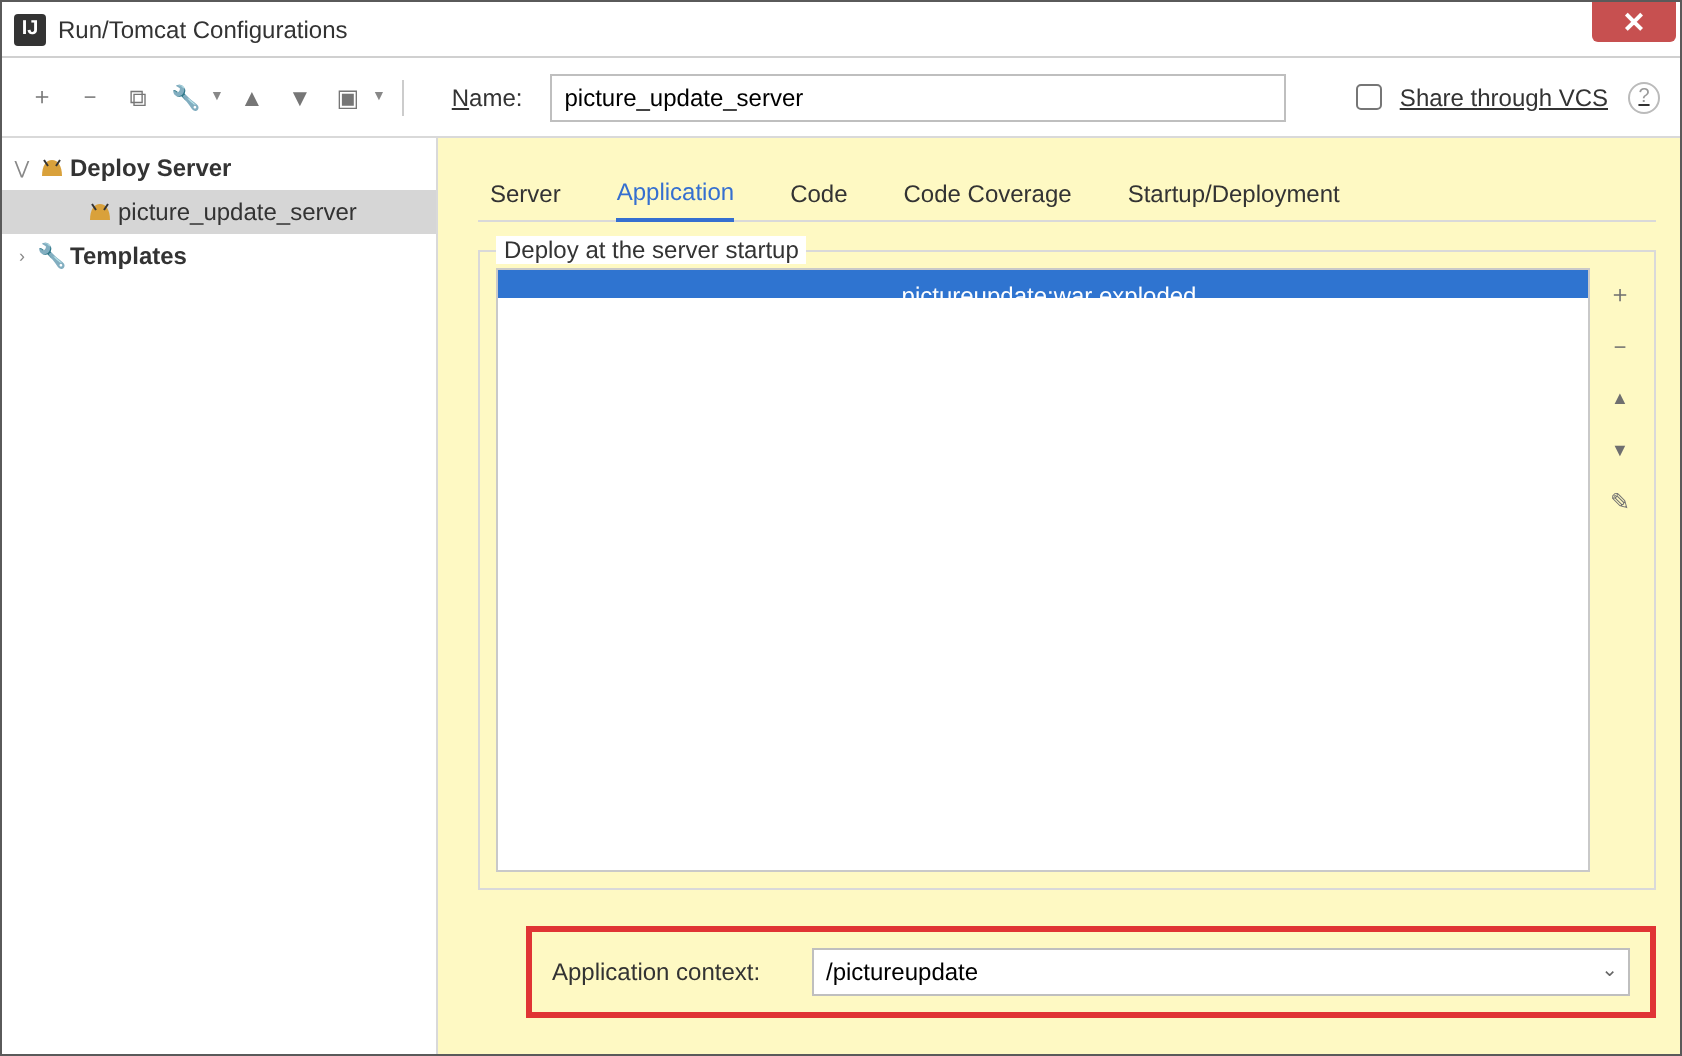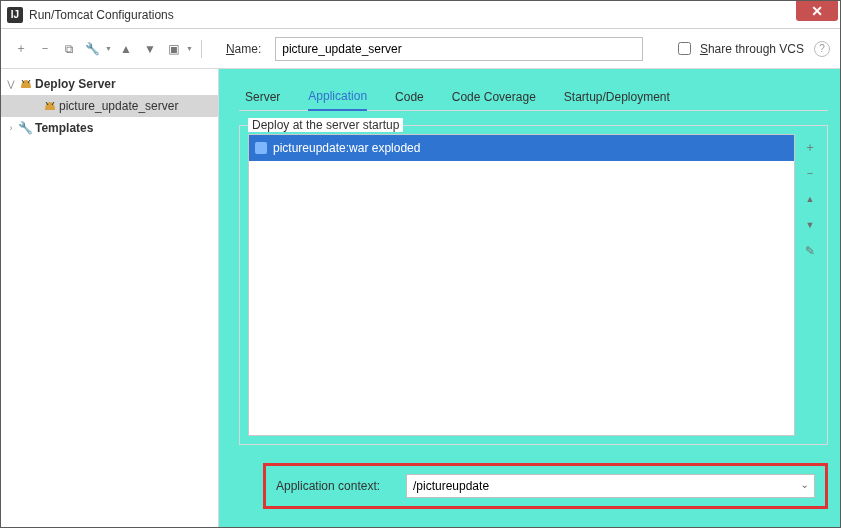--- a/index.html
+++ b/index.html
@@ -1,33 +1,33 @@
 <!DOCTYPE html>
 <html><head>
 <meta charset="utf-8">
 <style>
   * { box-sizing: border-box; font-family: "Segoe UI", Tahoma, sans-serif; font-size: 12px; }
   html, body { margin: 0; padding: 0; width: 841px; height: 528px; background: #f0f0f0; overflow: hidden; }
-  .window { width: 841px; height: 528px; display: flex; flex-direction: column; border: 1px solid #5a5a5a; background: #5eead4; }
+  .window { width: 841px; height: 528px; display: flex; flex-direction: column; border: 1px solid #5a5a5a; background: #fef9c3; }
 
   
   .titlebar { height: 28px; background: #fff; display: flex; align-items: center; border-bottom: 1px solid #d0d0d0; }
   .titlebar .app-icon { width: 16px; height: 16px; background: #333; color: #fff; display: inline-flex; align-items: center; justify-content: center; margin: 0 6px; font-size: 10px; font-weight: bold; border-radius: 2px; }
   .titlebar .title { color: #333; flex: 1; }
   .titlebar .close-btn { width: 42px; height: 20px; background: #c75050; color: #fff; display: flex; align-items: center; justify-content: center; border-top-left-radius: 0; border-bottom-left-radius: 3px; border-bottom-right-radius: 3px; margin-right: 2px; margin-top: -8px; font-weight: bold; font-size: 14px; cursor: pointer; }
 
   
   .toolbar-row { height: 40px; display: flex; align-items: center; padding: 0 10px; gap: 6px; border-bottom: 1px solid #d9d9d9; background: #fff; }
   .toolbar-icons { display: flex; align-items: center; gap: 4px; color: #777; }
   .tool-btn { width: 20px; height: 20px; display: inline-flex; align-items: center; justify-content: center; color: #767676; cursor: pointer; border-radius: 2px; }
   .tool-sep { width: 1px; height: 18px; background: #ccc; margin: 0 4px; }
   .small-arrow { font-size: 7px; color: #888; margin-left: -2px; }
   .name-label { margin-left: 14px; color: #333; }
   .name-input { margin-left: 8px; width: 368px; height: 24px; border: 1px solid #bfbfbf; padding: 2px 6px; background: #fff; }
-  .share-group { margin-left: auto; display: flex; align-items: center; gap: 6px; color: #333; }
+  .share-group { margin-left: auto; display: flex; align-items: center; gap: 6px; color: #333; text-decoration: underline; }
   .share-group input[type=checkbox] { width: 13px; height: 13px; }
   .help-icon { width: 16px; height: 16px; border: 1px solid #bbb; border-radius: 50%; display: inline-flex; align-items: center; justify-content: center; color: #999; font-size: 10px; margin-left: 4px; }
 
   .body { flex: 1; display: flex; min-height: 0; }
 
   
   .sidebar { width: 218px; border-right: 1px solid #d9d9d9; background: #fff; padding-top: 4px; overflow: auto; }
   .tree-row { display: flex; align-items: center; height: 22px; padding-left: 4px; gap: 2px; color: #333; cursor: pointer; }
   .tree-row.selected { background: #d6d6d6; }
   .tree-toggle { width: 12px; color: #888; font-size: 9px; display: inline-block; text-align: center; }
@@ -39,21 +39,21 @@
   
   .content { flex: 1; display: flex; flex-direction: column; padding: 14px 12px 8px 20px; min-width: 0; }
 
   .tabs { display: flex; gap: 28px; padding-left: 6px; height: 28px; align-items: flex-end; border-bottom: 1px solid #d9d9d9; }
   .tab { color: #333; padding-bottom: 6px; cursor: pointer; }
   .tab.active { color: #356fd0; border-bottom: 2px solid #356fd0; margin-bottom: -1px; font-weight: 500; }
 
   .fieldset { margin-top: 14px; position: relative; border: 1px solid #d9d9d9; padding: 8px 8px 8px 8px; flex: 0 0 auto; height: 320px; display: flex; }
   .fieldset-legend { position: absolute; top: -8px; left: 8px; background: #fff; padding: 0 4px; color: #333; font-size: 12px; }
   .deploy-list { flex: 1; border: 1px solid #c9c9c9; background: #fff; overflow: auto; }
-  .deploy-item { background: #2f74d0; color: #fff; height: 26px; display: flex; align-items: center; padding-left: 6px; gap: 6px; }
+  .deploy-item { background: #2f74d0; color: #fff; height: 14px; display: flex; align-items: center; padding-left: 6px; gap: 6px; flex-direction: column; }
   .deploy-item-icon { width: 12px; height: 12px; background: #7fb7ff; border-radius: 2px; display: inline-block; }
   .side-tools { width: 24px; display: flex; flex-direction: column; align-items: center; gap: 8px; padding: 4px 0 0 6px; color: #6f6f6f; }
   .side-tools .st { cursor: pointer; height: 18px; display: flex; align-items: center; justify-content: center; width: 18px; }
 
   .context-row { margin-top: 18px; display: flex; align-items: center; gap: 10px; border: 3px solid #e03434; border-radius: 0; padding: 8px 10px; margin-left: 24px; }
   .context-row label { color: #333; width: 120px; }
   .combo { flex: 1; position: relative; text-decoration: underline; }
   .combo input { width: 100%; height: 24px; border: 1px solid #bfbfbf; padding: 2px 24px 2px 6px; background: #fff; }
   .combo .chev { position: absolute; right: 6px; top: 5px; color: #666; font-size: 10px; pointer-events: none; }
 

